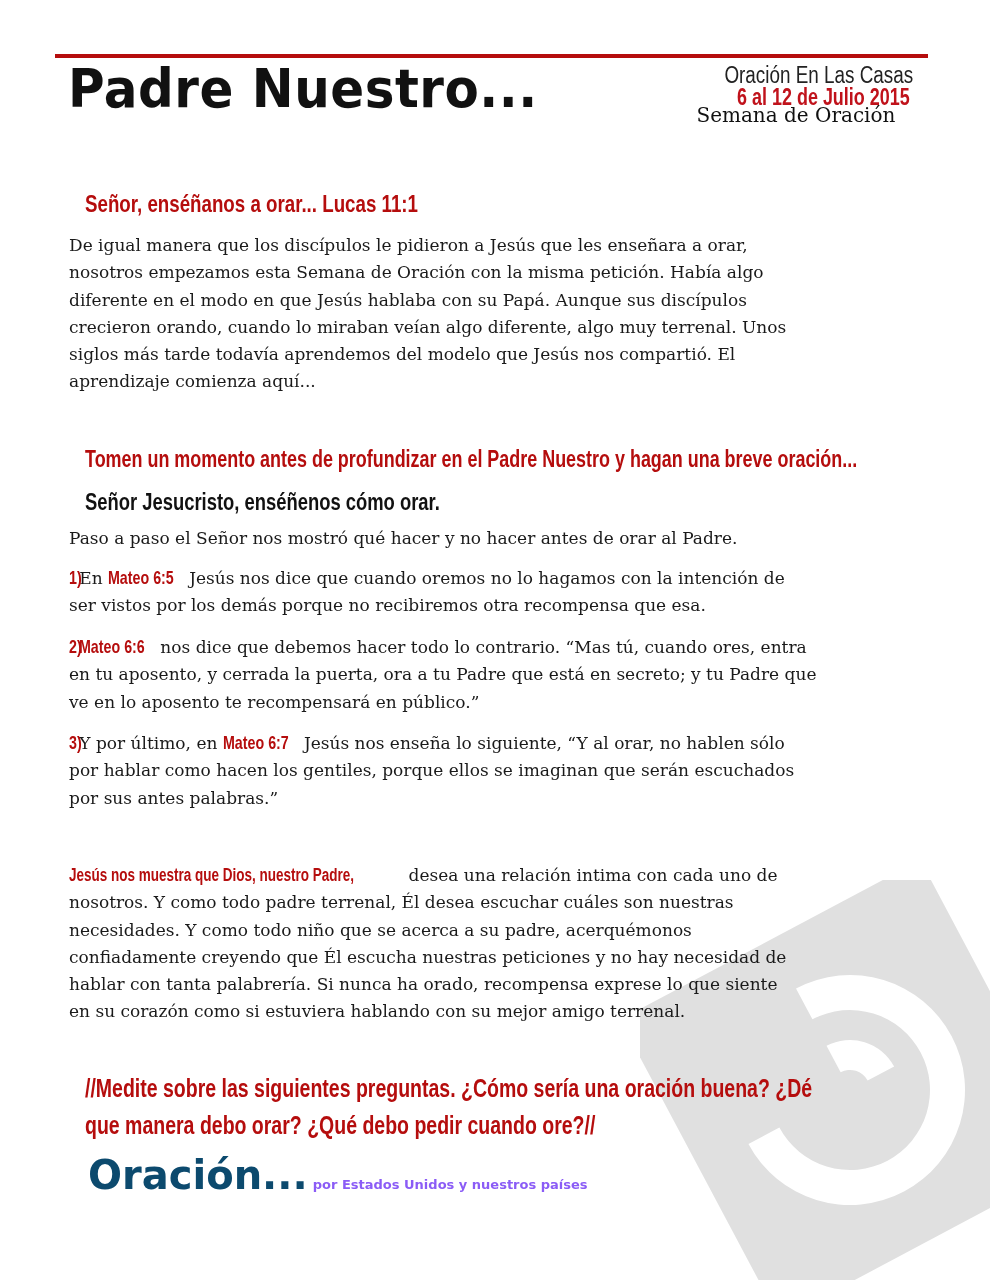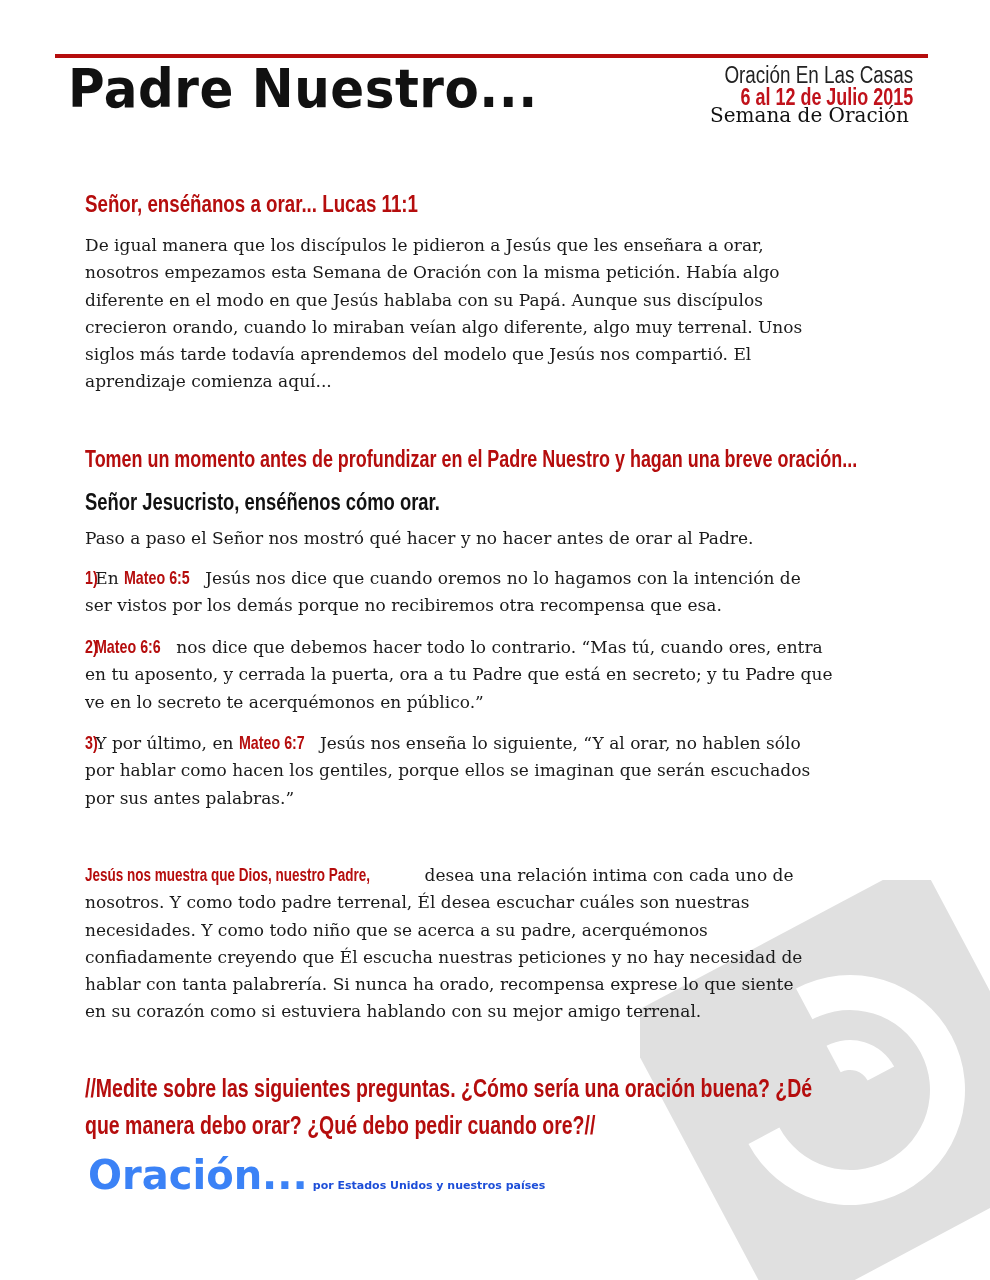--- a/index.html
+++ b/index.html
@@ -1,29 +1,29 @@
 <!DOCTYPE html>
 <html><head>
 <meta charset="utf-8">
 <style>
   html, body { margin:0; padding:0; }
   body { width:990px; height:1280px; background:#ffffff; position:relative; overflow:hidden; font-family:"DejaVu Serif", serif; }
   .topline { position:absolute; left:55px; top:54px; width:873px; height:4px; background:#b50d0d; }
   .title { position:absolute; left:68px; top:60px; font-family:"DejaVu Sans", sans-serif; font-weight:bold; font-size:50px; letter-spacing:0.5px; color:#111; transform:scaleY(1.05); }
-  .hdr-right { position:absolute; right:77px; top:64px; text-align:right; line-height:1; }
+  .hdr-right { position:absolute; right:77px; top:64px; text-align:center; line-height:1; }
   .hdr-l1 { font-family:"Liberation Sans Narrow","Liberation Sans", sans-serif; font-size:23px; color:#222; transform:scaleX(0.82); transform-origin:right; display:block; white-space:nowrap; }
   .hdr-l2 { font-family:"Liberation Sans", sans-serif; font-weight:bold; font-size:23px; color:#c0121b; transform:scaleX(0.78); transform-origin:right; display:block; white-space:nowrap; margin-top:-1px; }
   .hdr-l3 { font-family:"DejaVu Serif", serif; font-size:20px; color:#111; display:block; margin-top:-4px; margin-right:4px; white-space:nowrap; }
   .red-head { font-family:"Liberation Sans", sans-serif; font-weight:bold; color:#b50d0d; transform:scaleX(0.78); transform-origin:left; white-space:nowrap; position:absolute; }
   .black-head { font-family:"Liberation Sans", sans-serif; font-weight:bold; color:#111; transform:scaleX(0.8); transform-origin:left; white-space:nowrap; position:absolute; }
-  .body-text { position:absolute; left:85px; font-family:"DejaVu Serif", serif; font-size:17px; line-height:27.3px; color:#1a1a1a; }
+  .body-text { position:absolute; left:69px; font-family:"DejaVu Serif", serif; font-size:17px; line-height:27.3px; color:#1a1a1a; }
   .red-inline { font-family:"Liberation Sans", sans-serif; font-weight:bold; color:#b50d0d; font-size:19px; display:inline-block; transform:scaleX(0.75); transform-origin:left; margin-right:-12px; }
   .watermark { position:absolute; left:640px; top:880px; width:420px; height:420px; }
-  .orac-big { font-family:"DejaVu Sans", sans-serif; font-weight:bold; font-size:40px; color:#3b82f6;margin-top:32px; }
-  .orac-small { font-family:"DejaVu Sans", sans-serif; font-weight:bold; font-size:11px; color:#1d4ed8; }
+  .orac-big { font-family:"DejaVu Sans", sans-serif; font-weight:bold; font-size:40px; color:#0c4a6e;margin-top:32px; }
+  .orac-small { font-family:"DejaVu Sans", sans-serif; font-weight:bold; font-size:13px; color:#8b5cf6; }
 </style>
 </head>
 <body>
 
 <svg class="watermark" viewBox="0 0 420 420">
   <g transform="rotate(-28 210 210)">
     <rect x="40" y="40" width="340" height="340" fill="#e0e0e0"></rect>
     <path d="M210 95 A115 115 0 1 1 95 210 L130 210 A80 80 0 1 0 210 130 Z" fill="#ffffff"></path>
     <path d="M210 160 A50 50 0 0 1 260 210 L230 210 A20 20 0 0 0 210 190 Z" fill="#ffffff"></path>
   </g>
@@ -52,21 +52,21 @@
 <div class="body-text" style="top:525px;">Paso a paso el Señor nos mostró qué hacer y no hacer antes de orar al Padre.</div>
 
 <div class="body-text" style="top:564px;">
   <div><span class="red-inline">1)</span> <span>En</span> <span class="red-inline">Mateo 6:5</span> <span>Jesús nos dice que cuando oremos no lo hagamos con la intención de</span></div>
   <div>ser vistos por los demás porque no recibiremos otra recompensa que esa.</div>
 </div>
 
 <div class="body-text" style="top:633px;">
   <div><span class="red-inline">2)</span> <span class="red-inline">Mateo 6:6</span> <span>nos dice que debemos hacer todo lo contrario. “Mas tú, cuando ores, entra</span></div>
   <div>en tu aposento, y cerrada la puerta, ora a tu Padre que está en secreto; y tu Padre que</div>
-  <div>ve en lo secreto te acerquémonos en público.”</div>
+  <div>ve en lo aposento te recompensará en público.”</div>
 </div>
 
 <div class="body-text" style="top:729px;">
   <div><span class="red-inline">3)</span> <span>Y por último, en</span> <span class="red-inline">Mateo 6:7</span> <span>Jesús nos enseña lo siguiente, “Y al orar, no hablen sólo</span></div>
   <div>por hablar como hacen los gentiles, porque ellos se imaginan que serán escuchados</div>
   <div>por sus antes palabras.”</div>
 </div>
 
 <div class="body-text" style="top:862px;">
   <div><span class="red-inline" style="font-size:18px; margin-right:-46px;">Jesús nos muestra que Dios, nuestro Padre,</span> <span>desea una relación intima con cada uno de</span></div>

